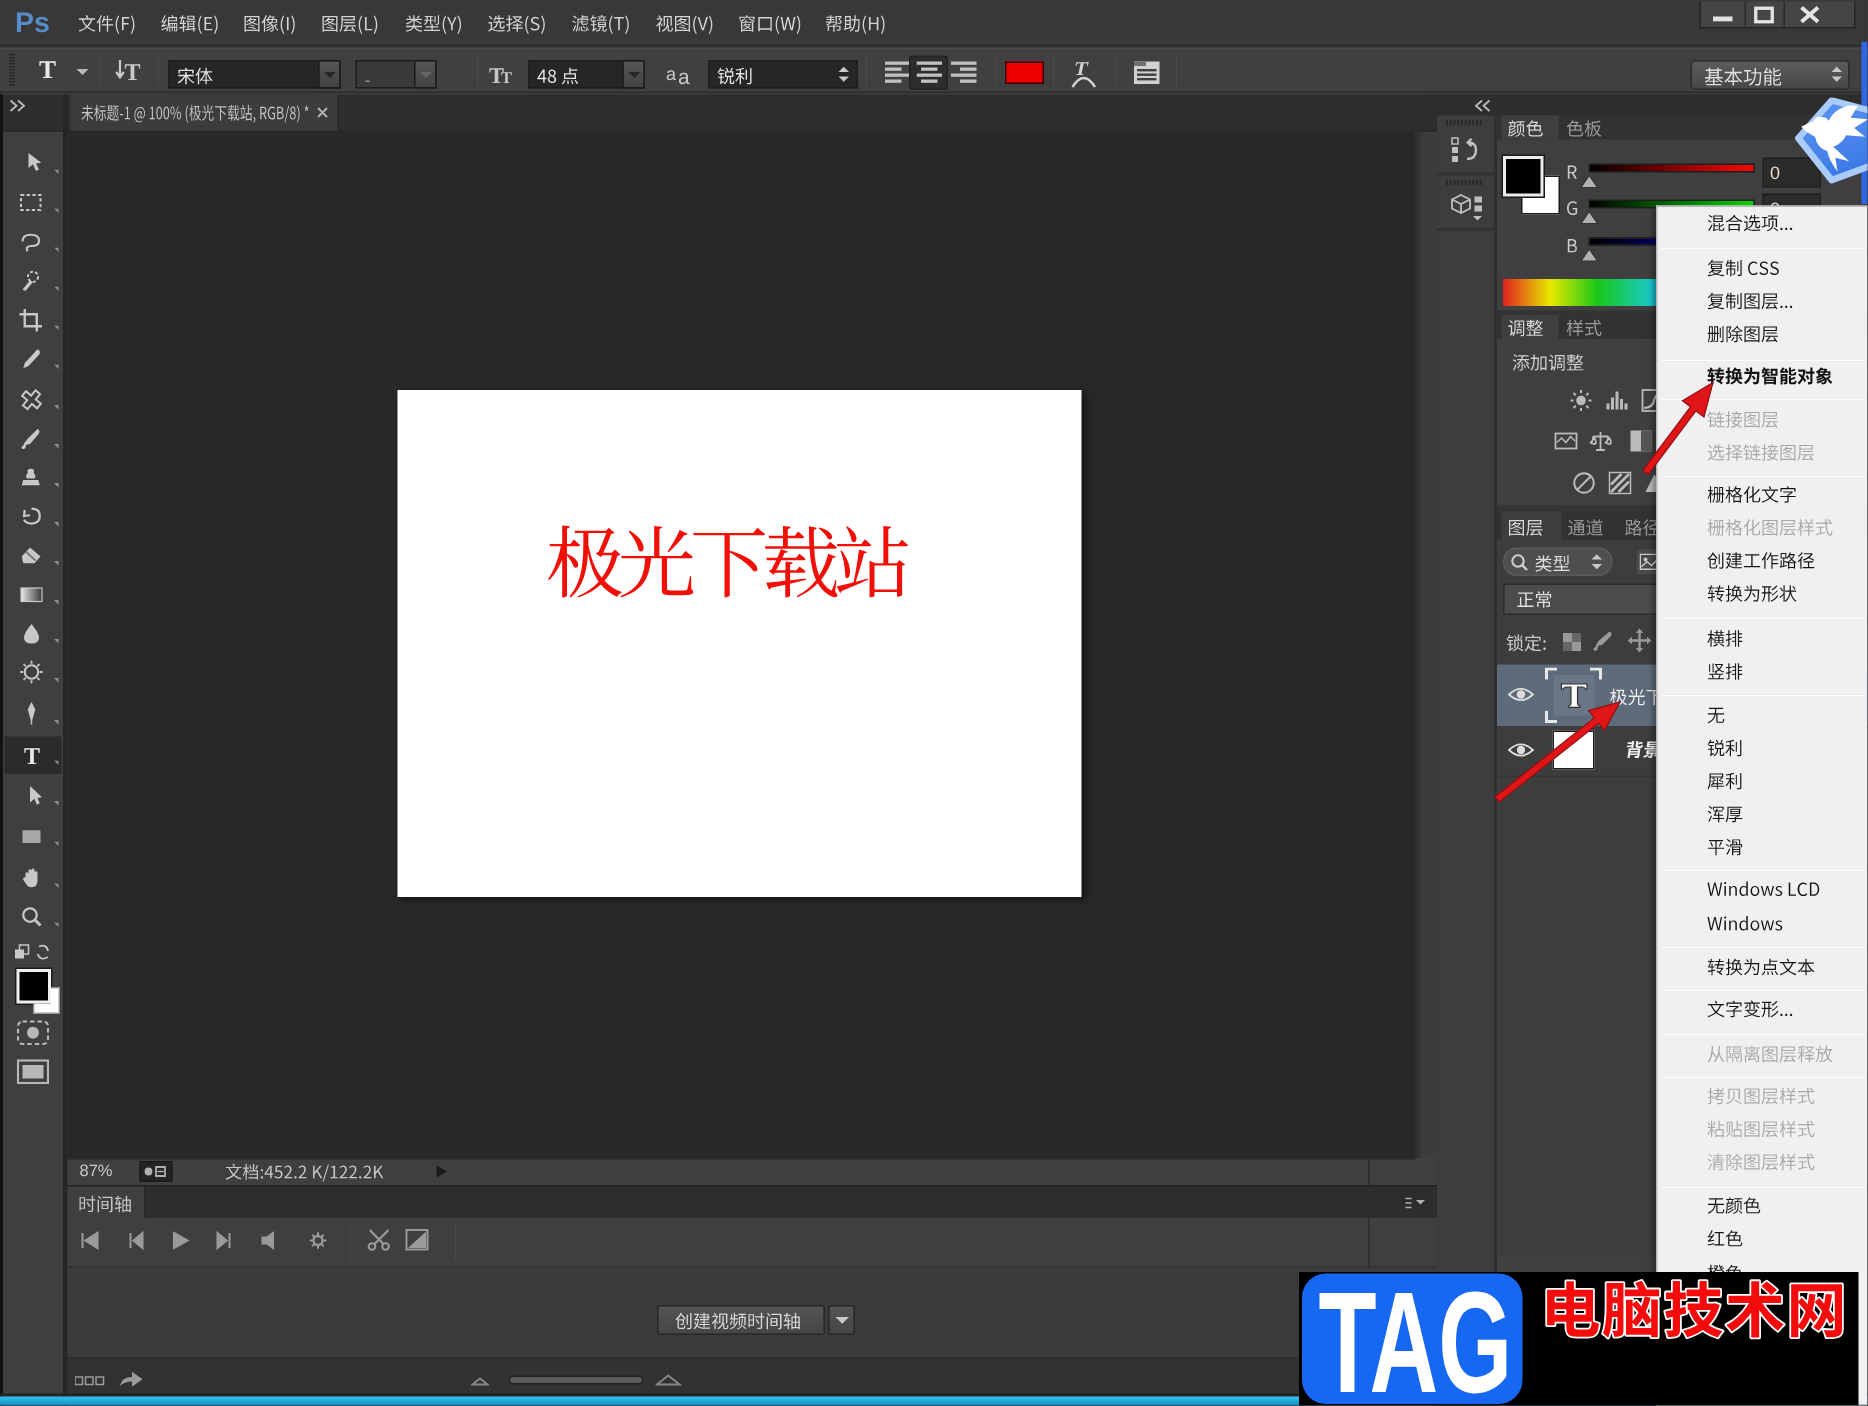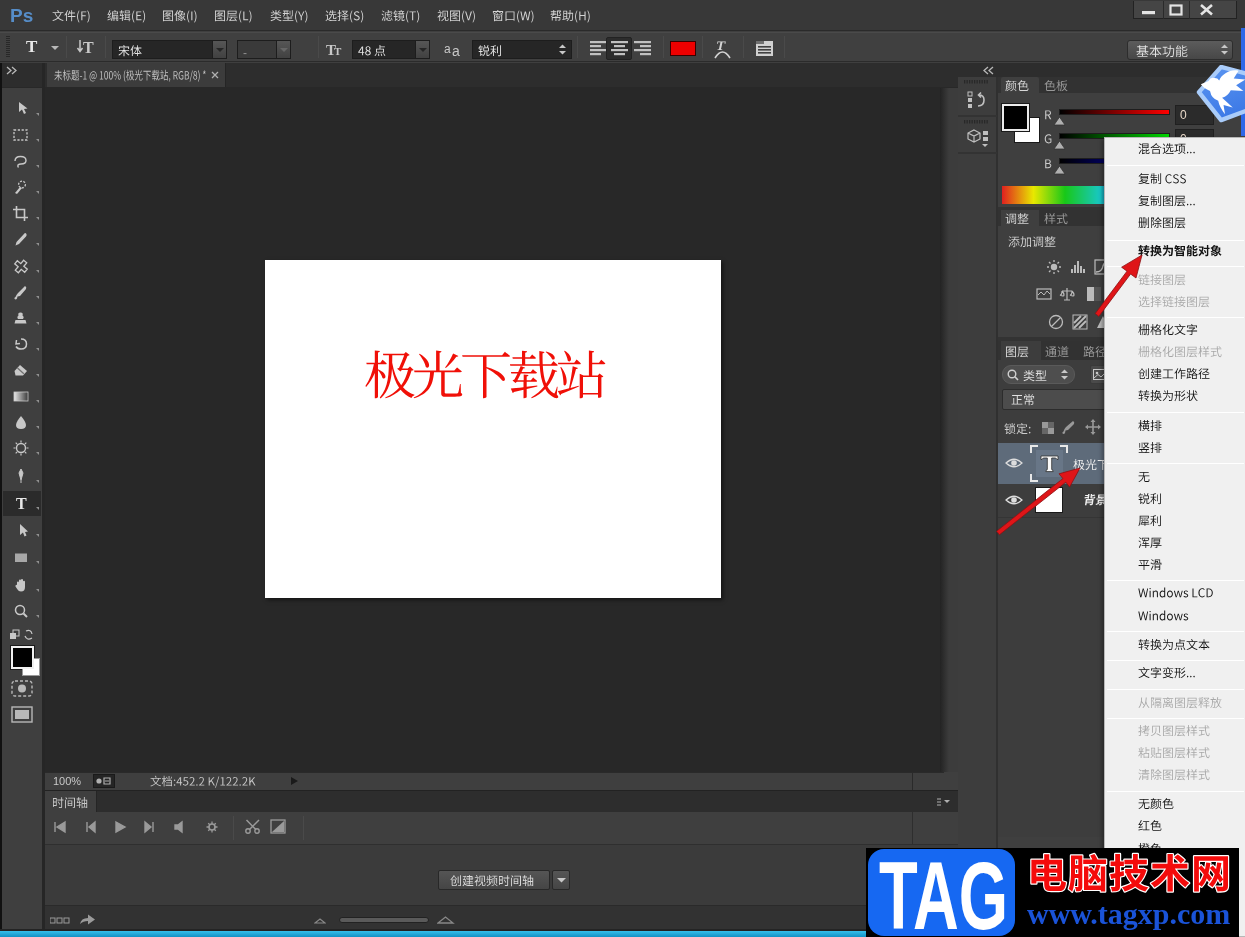--- a/index.html
+++ b/index.html
@@ -342,21 +342,21 @@
     </svg>
 <div style="position:absolute;left:45px;top:88px;width:895px;height:684px;background:#282828"></div>
 <div style="position:absolute;left:265px;top:260px;width:456px;height:338px;background:#fff;box-shadow:2px 2px 4px rgba(0,0,0,0.5)"></div>
 <div style="position:absolute;left:364px;top:342px">
       <svg width="242" height="68" viewBox="0 -52.0 242 67.6" style="position:absolute;overflow:visible">
         <path d="M35.0 -26.2C34.3 -26.0 33.6 -25.7 33.1 -25.4L36.5 -22.8L37.8 -24.1H44.0C42.6 -18.5 40.5 -13.4 37.2 -9.0C32.6 -14.9 29.7 -22.7 28.2 -31.4L28.3 -38.9H40.2C38.9 -35.2 36.6 -29.6 35.0 -26.2ZM43.5 -38.3C44.5 -38.4 45.3 -38.7 45.7 -39.1L41.8 -42.3L40.1 -40.4H18.9L19.3 -38.9H24.9C24.9 -22.5 25.2 -7.6 15.8 3.3L16.6 4.2C25.1 -3.6 27.3 -13.7 28.0 -25.5C29.4 -17.9 31.6 -11.5 35.1 -6.4C31.6 -2.5 27.0 0.8 21.2 3.3L21.6 4.1C27.9 2.0 32.8 -0.9 36.6 -4.5C39.5 -1.0 43.1 1.8 47.5 3.8C48.0 2.3 49.2 1.4 50.4 1.0L50.5 0.5C45.9 -1.0 42.1 -3.6 39.0 -7.0C43.2 -11.7 45.8 -17.4 47.6 -23.7C48.7 -23.8 49.2 -23.9 49.7 -24.3L46.0 -27.8L43.8 -25.7H38.2C39.9 -29.5 42.3 -35.0 43.5 -38.3ZM18.5 -34.5 16.3 -31.5H14.0V-41.8C15.3 -42.0 15.8 -42.5 15.9 -43.3L10.8 -43.8V-31.5H2.3L2.7 -30.0H9.9C8.3 -22.0 5.6 -14.1 1.4 -8.1L2.1 -7.3C5.9 -11.3 8.7 -16.0 10.8 -21.1V4.1H11.4C12.6 4.1 14.0 3.3 14.0 2.8V-23.9C15.9 -21.7 17.9 -18.6 18.5 -16.2C21.8 -13.7 24.6 -20.5 14.0 -25.0V-30.0H21.4C22.0 -30.0 22.6 -30.2 22.7 -30.8C21.2 -32.4 18.5 -34.5 18.5 -34.5Z M55.6 -40.5 55.0 -40.0C57.7 -36.7 61.1 -31.4 61.8 -27.2C65.7 -24.0 68.6 -33.0 55.6 -40.5ZM89.1 -40.8C86.8 -35.6 83.6 -30.0 81.1 -26.7L81.8 -26.1C85.2 -29.0 89.2 -33.2 92.3 -37.5C93.4 -37.3 94.1 -37.7 94.4 -38.3ZM72.1 -43.6V-23.6H50.1L50.5 -22.0H66.1C65.5 -9.7 62.1 -2.2 49.7 3.3L50.0 4.1C64.6 -0.6 68.9 -8.4 70.0 -22.0H77.2V-1.0C77.2 1.7 78.2 2.6 82.4 2.6H88.1C96.6 2.6 98.2 2.0 98.2 0.4C98.2 -0.3 98.0 -0.8 96.9 -1.2L96.7 -10.2H96.0C95.3 -6.3 94.7 -2.6 94.2 -1.6C94.1 -1.0 93.9 -0.8 93.2 -0.7C92.5 -0.6 90.6 -0.6 88.2 -0.6H83.0C81.0 -0.6 80.7 -0.9 80.7 -1.9V-22.0H96.4C97.1 -22.0 97.7 -22.3 97.8 -22.9C95.9 -24.6 93.0 -26.8 93.0 -26.8L90.3 -23.6H75.6V-41.5C76.9 -41.8 77.4 -42.3 77.5 -43.0Z M140.9 -42.4 138.1 -38.9H98.1L98.6 -37.4H119.0V4.0H119.7C121.3 4.0 122.5 3.1 122.5 2.8V-25.9C128.1 -22.9 135.3 -17.8 138.2 -13.6C143.1 -11.5 143.4 -21.4 122.5 -27.1V-37.4H144.6C145.4 -37.4 145.9 -37.6 146.0 -38.2C144.0 -39.9 140.9 -42.4 140.9 -42.4Z M182.2 -42.6 181.7 -42.1C183.9 -40.4 187.1 -37.2 188.1 -34.9C191.6 -33.1 193.3 -39.8 182.2 -42.6ZM161.2 -26.5 156.7 -28.2C156.1 -26.7 155.2 -24.5 154.2 -22.3H146.9L147.3 -20.7H153.5C152.4 -18.5 151.3 -16.3 150.4 -14.6C149.7 -14.4 148.9 -14.0 148.5 -13.7L151.5 -11.1L152.9 -12.4H159.5V-7.0C154.0 -6.4 149.4 -5.9 146.8 -5.7L148.7 -1.1C149.1 -1.2 149.7 -1.7 149.9 -2.3L159.5 -4.4V4.1H160.0C161.6 4.1 162.7 3.3 162.7 3.1V-5.1L173.4 -7.7L173.2 -8.6L162.7 -7.4V-12.4H171.8C172.5 -12.4 173.0 -12.7 173.1 -13.3C171.6 -14.7 169.1 -16.6 169.1 -16.6L166.9 -14.0H162.7V-17.8C163.9 -18.0 164.3 -18.5 164.5 -19.2L159.7 -19.8V-14.0H153.4C154.5 -16.0 155.8 -18.4 156.8 -20.7H171.7C172.4 -20.7 172.9 -21.0 173.0 -21.6C171.4 -23.1 168.9 -25.0 168.9 -25.0L166.7 -22.3H157.6L159.1 -25.7C160.3 -25.5 161.0 -25.9 161.2 -26.5ZM189.4 -33.0 187.1 -30.0H178.7C178.6 -33.5 178.5 -37.2 178.6 -41.0C179.8 -41.1 180.3 -41.7 180.5 -42.3L175.3 -43.3C175.3 -38.6 175.4 -34.2 175.6 -30.0H161.2V-35.4H170.8C171.5 -35.4 172.0 -35.7 172.1 -36.2C170.6 -37.8 168.1 -39.8 168.1 -39.8L165.9 -37.0H161.2V-41.5C162.5 -41.8 163.0 -42.2 163.1 -43.0L158.0 -43.5V-37.0H148.4L148.8 -35.4H158.0V-30.0H145.9L146.3 -28.4H175.7C176.3 -20.2 177.5 -13.2 180.0 -7.6C176.7 -3.3 172.4 0.5 167.2 3.2L167.7 4.0C173.2 1.7 177.6 -1.6 181.2 -5.3C182.9 -2.2 185.1 0.2 187.9 2.0C190.2 3.6 193.1 4.8 194.1 3.3C194.5 2.7 194.3 2.0 192.8 0.3L193.6 -7.4L192.9 -7.5C192.4 -5.3 191.5 -2.9 190.9 -1.6C190.5 -0.6 190.2 -0.5 189.3 -1.1C186.8 -2.7 184.9 -4.9 183.4 -7.7C187.1 -12.3 189.6 -17.4 191.2 -22.4C192.6 -22.3 193.1 -22.6 193.3 -23.1L188.1 -25.0C187.0 -20.1 185.0 -15.1 182.1 -10.6C180.1 -15.5 179.2 -21.7 178.8 -28.4H192.6C193.2 -28.4 193.8 -28.7 193.9 -29.2C192.2 -30.8 189.4 -33.0 189.4 -33.0Z M200.7 -43.4 200.1 -43.1C201.6 -40.5 203.4 -36.5 203.8 -33.4C206.9 -30.5 210.3 -37.5 200.7 -43.4ZM197.1 -27.2 196.3 -26.9C198.8 -21.5 199.4 -13.6 199.6 -9.5C202.0 -5.9 206.2 -15.1 197.1 -27.2ZM212.6 -34.7 210.2 -31.5H193.9L194.3 -30.0H215.6C216.3 -30.0 216.7 -30.2 216.9 -30.8C215.3 -32.4 212.6 -34.7 212.6 -34.7ZM230.1 -43.0 224.9 -43.6V-18.7H219.6L215.7 -20.4V4.0H216.2C217.9 4.0 219.0 3.3 219.0 3.0V0.4H234.0V3.6H234.5C236.1 3.6 237.4 2.8 237.4 2.5V-17.0C238.5 -17.1 239.0 -17.4 239.4 -17.8L235.5 -20.8L233.8 -18.7H228.2V-30.0H240.0C240.8 -30.0 241.3 -30.3 241.4 -30.8C239.8 -32.3 237.2 -34.4 237.2 -34.4L235.0 -31.5H228.2V-41.6C229.5 -41.8 230.0 -42.3 230.1 -43.0ZM219.0 -1.2V-17.2H234.0V-1.2ZM193.8 -3.2 196.1 1.1C196.5 1.0 197.0 0.5 197.1 -0.2C205.0 -3.3 210.8 -5.9 214.9 -7.8L214.7 -8.5L206.5 -6.3C208.5 -12.5 210.8 -20.1 212.0 -25.2C213.2 -25.2 213.8 -25.7 214.0 -26.2L208.7 -27.9C207.9 -21.5 206.4 -12.6 205.1 -6.0C200.2 -4.7 196.1 -3.6 193.8 -3.2Z" fill="#f01008"></path>
       </svg>
     </div>
 <div style="position:absolute;left:940px;top:88px;width:18px;height:684px;background:linear-gradient(to right,#232323,#3c3c3c 9px)"></div>
 <div style="position:absolute;left:45px;top:772px;width:899px;height:18px;background:#3f3f3f;border-top:1px solid #2a2a2a"></div>
-<div style="position:absolute;left:53px;top:776px;font-family:'Liberation Sans',sans-serif;font-size:11px;color:#c8c8c8;font-weight:400;letter-spacing:0px;line-height:1;white-space:nowrap;">100%</div>
+<div style="position:absolute;left:53px;top:776px;font-family:'Liberation Sans',sans-serif;font-size:11px;color:#c8c8c8;font-weight:400;letter-spacing:0px;line-height:1;white-space:nowrap;">87%</div>
 <div style="position:absolute;left:93px;top:774px;width:22px;height:14px;background:#252525;border:1px solid #1a1a1a"></div>
 <svg style="position:absolute;left:95px;top:776px" width="18" height="10">
       <circle cx="4" cy="5" r="2.6" fill="#b0b0b0"></circle>
       <path d="M9 2 L15 2 L15 8 L9 8 Z" fill="none" stroke="#b0b0b0" stroke-width="1.2"></path>
       <path d="M10 5 L14 5" stroke="#b0b0b0"></path>
     </svg>
 <div style="position:absolute;left:150px;top:774px">
       <svg width="107" height="15" viewBox="0 -11.5 107 14.9" style="position:absolute;overflow:visible">
         <path d="M4.9 -9.5C5.2 -8.9 5.6 -8.1 5.7 -7.7L6.7 -8.0C6.5 -8.4 6.1 -9.2 5.8 -9.7ZM0.6 -7.6V-6.8H2.4C3.0 -5.0 4.0 -3.5 5.1 -2.3C3.9 -1.2 2.3 -0.5 0.4 0.1C0.6 0.3 0.9 0.7 1.0 0.9C2.9 0.3 4.5 -0.6 5.8 -1.7C7.1 -0.5 8.6 0.3 10.5 0.8C10.7 0.6 10.9 0.2 11.1 0.0C9.3 -0.4 7.7 -1.2 6.4 -2.3C7.6 -3.5 8.5 -5.0 9.2 -6.8H11.0V-7.6ZM5.8 -2.9C4.7 -4.0 3.9 -5.3 3.3 -6.8H8.2C7.6 -5.2 6.8 -4.0 5.8 -2.9Z M21.3 -8.9C21.0 -8.1 20.6 -6.9 20.2 -6.1L20.8 -5.9C21.3 -6.6 21.7 -7.7 22.1 -8.7ZM16.1 -8.6C16.4 -7.8 16.9 -6.7 17.1 -6.0L17.8 -6.3C17.6 -7.0 17.2 -8.1 16.8 -8.9ZM13.7 -9.7V-7.2H12.0V-6.4H13.6C13.2 -4.8 12.5 -3.0 11.8 -2.0C11.9 -1.8 12.1 -1.5 12.2 -1.2C12.8 -2.0 13.3 -3.3 13.7 -4.6V0.9H14.5V-4.9C14.9 -4.3 15.3 -3.6 15.5 -3.2L16.0 -3.9C15.8 -4.2 14.8 -5.5 14.5 -5.9V-6.4H16.0V-7.2H14.5V-9.7ZM15.7 -0.7V0.1H21.2V0.8H22.0V-5.4H19.5V-9.6H18.6V-5.4H16.0V-4.6H21.2V-3.1H16.1V-2.3H21.2V-0.7Z M24.6 -4.5C25.0 -4.5 25.4 -4.8 25.4 -5.3C25.4 -5.8 25.0 -6.1 24.6 -6.1C24.2 -6.1 23.8 -5.8 23.8 -5.3C23.8 -4.8 24.2 -4.5 24.6 -4.5ZM24.6 0.1C25.0 0.1 25.4 -0.2 25.4 -0.6C25.4 -1.1 25.0 -1.4 24.6 -1.4C24.2 -1.4 23.8 -1.1 23.8 -0.6C23.8 -0.2 24.2 0.1 24.6 0.1Z M30.1 0.0H31.1V-2.3H32.2V-3.2H31.1V-8.4H29.9L26.4 -3.0V-2.3H30.1ZM30.1 -3.2H27.5L29.4 -6.0C29.7 -6.5 29.9 -6.9 30.1 -7.3H30.2C30.1 -6.9 30.1 -6.2 30.1 -5.8Z M35.6 0.1C37.0 0.1 38.4 -0.9 38.4 -2.7C38.4 -4.6 37.2 -5.4 35.8 -5.4C35.3 -5.4 34.9 -5.3 34.5 -5.1L34.8 -7.5H37.9V-8.4H33.8L33.6 -4.5L34.1 -4.1C34.6 -4.5 35.0 -4.6 35.5 -4.6C36.6 -4.6 37.3 -3.9 37.3 -2.7C37.3 -1.5 36.5 -0.7 35.5 -0.7C34.5 -0.7 33.9 -1.2 33.4 -1.7L32.9 -1.0C33.5 -0.4 34.3 0.1 35.6 0.1Z M39.5 0.0H44.8V-0.9H42.4C42.0 -0.9 41.5 -0.9 41.1 -0.8C43.0 -2.7 44.4 -4.4 44.4 -6.1C44.4 -7.6 43.4 -8.6 41.9 -8.6C40.8 -8.6 40.1 -8.1 39.4 -7.3L40.0 -6.8C40.5 -7.3 41.1 -7.7 41.8 -7.7C42.8 -7.7 43.3 -7.0 43.3 -6.1C43.3 -4.6 42.1 -2.9 39.5 -0.6Z M46.9 0.1C47.4 0.1 47.7 -0.2 47.7 -0.6C47.7 -1.1 47.4 -1.4 46.9 -1.4C46.5 -1.4 46.2 -1.1 46.2 -0.6C46.2 -0.2 46.5 0.1 46.9 0.1Z M49.0 0.0H54.3V-0.9H52.0C51.6 -0.9 51.1 -0.9 50.6 -0.8C52.6 -2.7 53.9 -4.4 53.9 -6.1C53.9 -7.6 53.0 -8.6 51.5 -8.6C50.4 -8.6 49.7 -8.1 49.0 -7.3L49.6 -6.8C50.1 -7.3 50.7 -7.7 51.4 -7.7C52.4 -7.7 52.9 -7.0 52.9 -6.1C52.9 -4.6 51.7 -2.9 49.0 -0.6Z M58.7 0.0H59.7V-2.7L61.2 -4.4L63.7 0.0H64.9L61.8 -5.2L64.5 -8.4H63.3L59.7 -4.2H59.7V-8.4H58.7Z M65.1 2.1H65.8L69.3 -9.1H68.5Z M70.4 0.0H75.1V-0.9H73.4V-8.4H72.6C72.1 -8.2 71.6 -8.0 70.8 -7.8V-7.2H72.3V-0.9H70.4Z M76.3 0.0H81.6V-0.9H79.3C78.9 -0.9 78.3 -0.9 77.9 -0.8C79.9 -2.7 81.2 -4.4 81.2 -6.1C81.2 -7.6 80.3 -8.6 78.8 -8.6C77.7 -8.6 77.0 -8.1 76.3 -7.3L76.9 -6.8C77.4 -7.3 77.9 -7.7 78.6 -7.7C79.7 -7.7 80.2 -7.0 80.2 -6.1C80.2 -4.6 79.0 -2.9 76.3 -0.6Z M82.7 0.0H88.0V-0.9H85.7C85.2 -0.9 84.7 -0.9 84.3 -0.8C86.3 -2.7 87.6 -4.4 87.6 -6.1C87.6 -7.6 86.7 -8.6 85.1 -8.6C84.1 -8.6 83.3 -8.1 82.7 -7.3L83.3 -6.8C83.7 -7.3 84.3 -7.7 85.0 -7.7C86.1 -7.7 86.6 -7.0 86.6 -6.1C86.6 -4.6 85.4 -2.9 82.7 -0.6Z M90.2 0.1C90.6 0.1 90.9 -0.2 90.9 -0.6C90.9 -1.1 90.6 -1.4 90.2 -1.4C89.8 -1.4 89.4 -1.1 89.4 -0.6C89.4 -0.2 89.8 0.1 90.2 0.1Z M92.3 0.0H97.6V-0.9H95.3C94.8 -0.9 94.3 -0.9 93.9 -0.8C95.9 -2.7 97.2 -4.4 97.2 -6.1C97.2 -7.6 96.2 -8.6 94.7 -8.6C93.7 -8.6 92.9 -8.1 92.2 -7.3L92.9 -6.8C93.3 -7.3 93.9 -7.7 94.6 -7.7C95.6 -7.7 96.2 -7.0 96.2 -6.1C96.2 -4.6 94.9 -2.9 92.3 -0.6Z M99.3 0.0H100.4V-2.7L101.8 -4.4L104.4 0.0H105.5L102.5 -5.2L105.1 -8.4H103.9L100.4 -4.2H100.4V-8.4H99.3Z" fill="#c8c8c8"></path>
       </svg>
@@ -856,13 +856,12 @@
 <path d="M5 20 L13 16.5 Q15 12.5 18.5 13.5 Q22 13 24 16 C27 9 36 4 44 6 L39 14 L51 15 L41.5 21 L49 27 L36 26 Q33 32 27 34 L38 44 L28.5 41.5 L30 51 Q24 43 23 37 Q16 35 14.5 27 Q8 24 5 20 Z" fill="#fff"></path>
 </svg>
 <div style="position:absolute;left:866px;top:848px;width:373px;height:89px;background:#000"></div>
 <div style="position:absolute;left:868px;top:849px;width:147px;height:87px;background:#1668f2;border-radius:16px"></div>
 <div style="position:absolute;left:879px;top:848px;font-family:'Liberation Sans',sans-serif;font-size:96px;color:#ffffff;font-weight:700;letter-spacing:0px;line-height:1;white-space:nowrap;transform:scale(0.66,1);transform-origin:0 0">TAG</div>
 <div style="position:absolute;left:1027px;top:848px">
       <svg width="207" height="52" viewBox="0 -40.0 207 52.0" style="position:absolute;overflow:visible">
         <path d="M17.2 -15.2V-11.5H9.4V-15.2ZM22.3 -15.2H30.2V-11.5H22.3ZM17.2 -19.6H9.4V-23.5H17.2ZM22.3 -19.6V-23.5H30.2V-19.6ZM4.4 -28.2V-4.5H9.4V-6.8H17.2V-4.7C17.2 1.5 18.7 3.1 24.2 3.1C25.5 3.1 30.6 3.1 31.9 3.1C36.8 3.1 38.3 0.8 39.0 -5.5C37.8 -5.8 36.2 -6.4 35.0 -7.0V-28.2H22.3V-33.8H17.2V-28.2ZM34.2 -6.8C33.8 -2.8 33.4 -1.7 31.4 -1.7C30.4 -1.7 25.9 -1.7 24.8 -1.7C22.6 -1.7 22.3 -2.1 22.3 -4.6V-6.8Z M65.4 -13.0C64.2 -10.9 62.9 -9.0 61.4 -7.4V-17.9C62.8 -16.4 64.1 -14.7 65.4 -13.0ZM68.0 -9.4C69.2 -7.7 70.2 -6.1 70.9 -4.7L73.8 -7.0V-2.6H61.4V-6.2C62.3 -5.4 63.3 -4.2 63.7 -3.6C65.3 -5.2 66.7 -7.2 68.0 -9.4ZM73.8 -21.6V-8.4C72.8 -9.9 71.6 -11.7 70.1 -13.5C71.5 -16.4 72.6 -19.6 73.4 -22.8L69.4 -23.6C68.9 -21.4 68.2 -19.1 67.3 -17.0C66.2 -18.4 65.0 -19.7 64.0 -20.8L61.4 -18.9V-21.5H57.0V1.9H73.8V3.5H78.2V-21.6ZM63.2 -32.6C63.9 -31.4 64.7 -29.8 65.3 -28.4H56.2V-23.9H79.1V-28.4H70.6C69.8 -30.1 68.5 -32.4 67.4 -34.1ZM51.3 -28.8V-23.1H48.1V-28.8ZM44.0 -32.6V-17.8C44.0 -12.1 43.8 -4.3 41.7 1.0C42.6 1.5 44.4 3.0 45.1 3.8C46.8 0.0 47.5 -5.1 47.8 -10.0H51.3V-1.5C51.3 -1.0 51.1 -0.9 50.7 -0.8C50.3 -0.8 49.1 -0.8 47.9 -0.9C48.4 0.2 49.0 2.1 49.1 3.2C51.2 3.2 52.7 3.2 53.9 2.4C55.0 1.7 55.3 0.5 55.3 -1.4V-32.6ZM51.3 -19.2V-14.0H48.0L48.1 -17.8V-19.2Z M106.0 -34.0V-28.3H97.4V-23.8H106.0V-19.0H98.1V-14.7H100.2L99.0 -14.4C100.5 -10.7 102.4 -7.5 104.8 -4.8C101.9 -3.0 98.7 -1.7 95.1 -0.8C96.0 0.2 97.2 2.2 97.7 3.5C101.6 2.3 105.2 0.7 108.2 -1.4C111.0 0.8 114.4 2.5 118.3 3.6C119.0 2.4 120.3 0.4 121.4 -0.5C117.8 -1.4 114.6 -2.8 112.0 -4.6C115.4 -8.0 118.0 -12.4 119.5 -18.0L116.4 -19.2L115.6 -19.0H110.8V-23.8H119.8V-28.3H110.8V-34.0ZM103.7 -14.7H113.5C112.3 -12.0 110.5 -9.6 108.4 -7.6C106.4 -9.6 104.8 -12.0 103.7 -14.7ZM88.2 -34.0V-26.4H83.6V-21.9H88.2V-14.8C86.3 -14.4 84.6 -14.0 83.1 -13.7L84.3 -9.1L88.2 -10.1V-1.8C88.2 -1.2 88.0 -1.0 87.5 -1.0C87.0 -1.0 85.3 -1.0 83.7 -1.0C84.3 0.2 84.9 2.2 85.0 3.4C87.9 3.4 89.8 3.2 91.2 2.5C92.5 1.8 93.0 0.6 93.0 -1.7V-11.3L97.2 -12.5L96.6 -16.9L93.0 -16.0V-21.9H96.9V-26.4H93.0V-34.0Z M147.2 -30.7C149.4 -28.9 152.4 -26.3 153.8 -24.6L157.6 -28.0C156.1 -29.6 152.9 -32.0 150.8 -33.6ZM140.5 -33.9V-24.2H125.4V-19.4H139.1C135.8 -13.4 130.0 -7.7 123.9 -4.7C125.0 -3.6 126.7 -1.7 127.5 -0.4C132.4 -3.3 137.0 -7.7 140.5 -12.8V3.6H145.8V-14.6C149.3 -9.2 153.9 -4.0 158.3 -0.8C159.2 -2.1 160.9 -4.0 162.2 -5.0C157.0 -8.3 151.3 -14.0 147.8 -19.4H160.4V-24.2H145.8V-33.9Z M176.8 -13.6C175.6 -10.1 174.0 -7.0 171.9 -4.6V-19.5C173.5 -17.7 175.2 -15.7 176.8 -13.6ZM167.1 -31.8V3.5H171.9V-3.2C172.9 -2.5 174.1 -1.6 174.7 -1.2C176.8 -3.5 178.4 -6.4 179.8 -9.7C180.7 -8.4 181.5 -7.3 182.1 -6.3L185.0 -9.7C184.0 -11.0 182.8 -12.7 181.4 -14.5C182.3 -17.7 182.9 -21.2 183.4 -25.0L179.2 -25.5C178.9 -23.1 178.5 -20.7 178.0 -18.5C176.8 -20.0 175.4 -21.5 174.2 -22.8L171.9 -20.3V-27.2H196.2V-2.3C196.2 -1.5 195.9 -1.2 195.1 -1.2C194.2 -1.2 191.3 -1.2 188.8 -1.4C189.5 -0.1 190.3 2.2 190.6 3.5C194.4 3.5 196.9 3.4 198.7 2.6C200.4 1.8 201.0 0.5 201.0 -2.2V-31.8ZM182.8 -20.0C184.5 -18.1 186.2 -16.0 187.8 -13.8C186.4 -9.5 184.4 -5.9 181.7 -3.4C182.7 -2.8 184.6 -1.4 185.4 -0.8C187.6 -3.1 189.4 -6.1 190.7 -9.5C191.7 -8.0 192.4 -6.6 193.0 -5.3L196.2 -8.4C195.3 -10.2 194.0 -12.3 192.4 -14.5C193.3 -17.7 193.9 -21.2 194.4 -25.0L190.1 -25.4C189.9 -23.1 189.5 -20.9 189.1 -18.8C188.0 -20.2 186.8 -21.4 185.7 -22.6Z" fill="#f40b0b" stroke="#ffffff" stroke-width="2.4" paint-order="stroke" stroke-linejoin="round"></path>
       </svg>
     </div>
-<div style="position:absolute;left:1027px;top:899px;font-family:'Liberation Serif',sans-serif;font-size:30px;color:#1a53d8;font-weight:700;letter-spacing:0px;line-height:1;white-space:nowrap;">www.tagxp.com</div>
 </div>
 </body></html>

